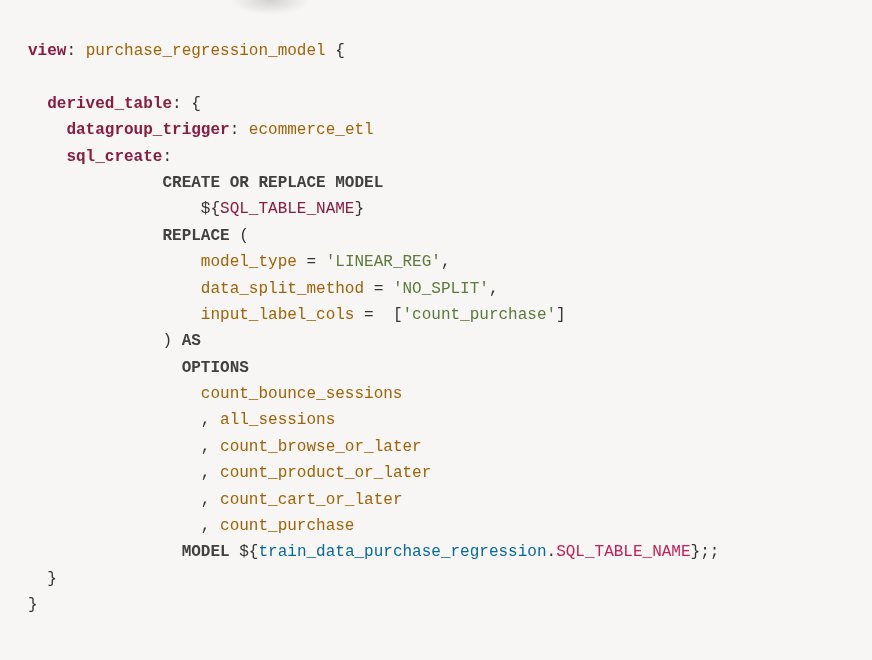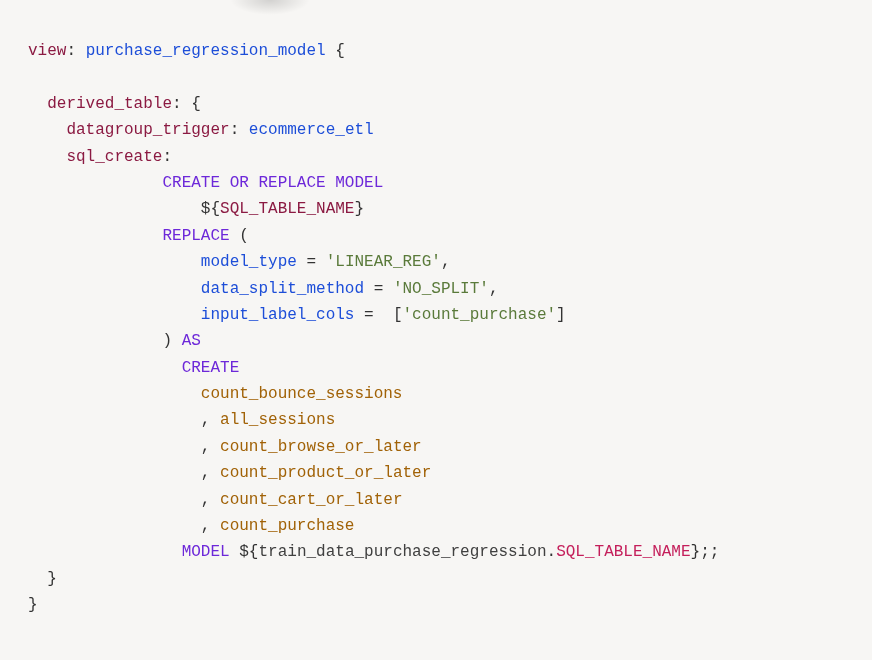--- a/index.html
+++ b/index.html
@@ -25,55 +25,55 @@
       height: 30px;
       background: radial-gradient(ellipse at center, rgba(0,0,0,0.15) 0%, rgba(0,0,0,0) 70%);
       pointer-events: none;
     }
     .code-container {
       padding: 38px 28px;
       white-space: pre;
     }
     .kw-maroon {
       color: #8b1a42;
-      font-weight: 400;
+      font-weight: 700;
     }
     .colon {
       color: #333;
     }
     .plain {
-      color: #1d4ed8;
+      color: #a16207;
     }
     .brace {
       color: #333;
     }
     .sql-kw {
-      color: #6d28d9;
-      font-weight: 400;
+      color: #404040;
+      font-weight: 700;
     }
     .dollar-brace {
       color: #333;
     }
     .table-name {
       color: #8b1a42;
     }
     .string {
       color: #5a7a3a;
     }
     .punct {
       color: #333;
     }
     .dot {
       color: #333;
     }
     .select-cols {
       color: #a16207;
     }
     .from-table {
-      color: #404040;
+      color: #0369a1;
       text-align: right;
     }
     .bright-maroon {
       color: #c41e5a;
     }
   </style>
 </head>
 <body>
 
 <div class="shadow-blob"></div>
@@ -83,21 +83,21 @@
   <span class="kw-maroon">derived_table</span><span class="colon">:</span> <span class="brace">{</span>
     <span class="kw-maroon">datagroup_trigger</span><span class="colon">:</span> <span class="plain">ecommerce_etl</span>
     <span class="kw-maroon">sql_create</span><span class="colon">:</span>
               <span class="sql-kw">CREATE OR REPLACE MODEL</span>
                   <span class="dollar-brace">$</span><span class="dollar-brace">{</span><span class="table-name">SQL_TABLE_NAME</span><span class="dollar-brace">}</span>
               <span class="sql-kw">REPLACE</span> <span class="punct">(</span>
                   <span class="plain">model_type</span> <span class="punct">=</span> <span class="string">'LINEAR_REG'</span><span class="punct">,</span>
                   <span class="plain">data_split_method</span> <span class="punct">=</span> <span class="string">'NO_SPLIT'</span><span class="punct">,</span>
                   <span class="plain">input_label_cols</span> <span class="punct">=</span>  <span class="punct">[</span><span class="string">'count_purchase'</span><span class="punct">]</span>
               <span class="punct">)</span> <span class="sql-kw">AS</span>
-                <span class="sql-kw">CREATE</span>
+                <span class="sql-kw">OPTIONS</span>
                   <span class="select-cols">count_bounce_sessions</span>
                   <span class="punct">,</span> <span class="select-cols">all_sessions</span>
                   <span class="punct">,</span> <span class="select-cols">count_browse_or_later</span>
                   <span class="punct">,</span> <span class="select-cols">count_product_or_later</span>
                   <span class="punct">,</span> <span class="select-cols">count_cart_or_later</span>
                   <span class="punct">,</span> <span class="select-cols">count_purchase</span>
                 <span class="sql-kw">MODEL</span> <span class="dollar-brace">$</span><span class="dollar-brace">{</span><span class="from-table">train_data_purchase_regression</span><span class="dot">.</span><span class="bright-maroon">SQL_TABLE_NAME</span><span class="dollar-brace">}</span><span class="punct">;;</span>
   <span class="brace">}</span>
 <span class="brace">}</span></div>
 

